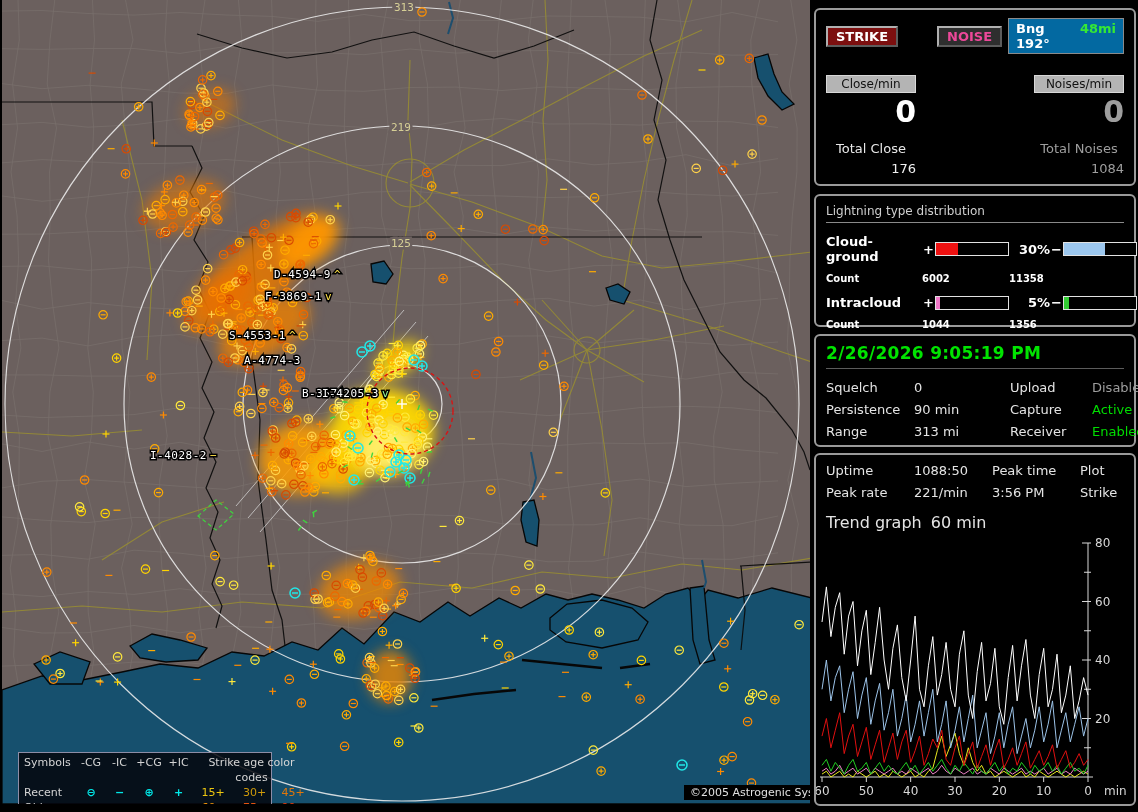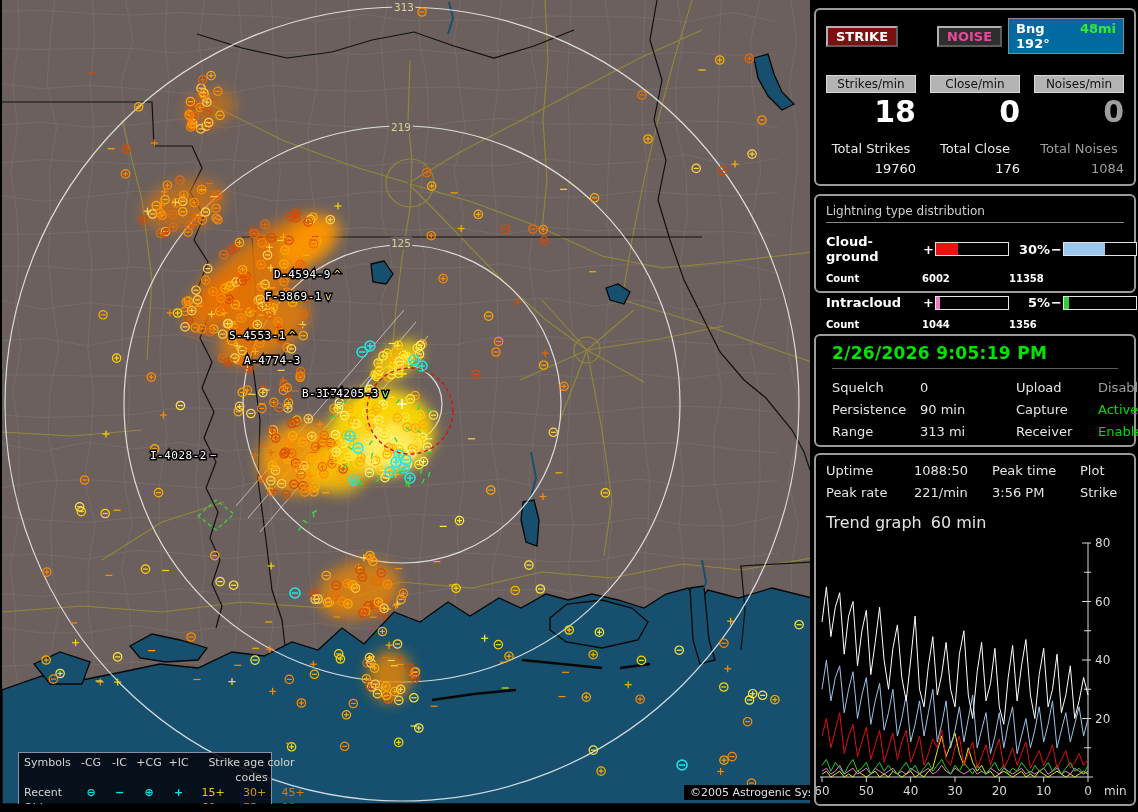--- a/index.html
+++ b/index.html
@@ -3,22 +3,22 @@
 <meta charset="utf-8">
 <style>
   html,body{margin:0;padding:0;background:#000;}
   body{width:1138px;height:812px;position:relative;overflow:hidden;
        font-family:"DejaVu Sans","Liberation Sans",sans-serif;color:#e4e4e4;}
   .map{position:absolute;left:2px;top:0;width:808px;height:804px;background:#6b605e;overflow:hidden;}
   .map svg{position:absolute;left:0;top:0;}
   .panel{position:absolute;left:814px;width:322px;background:#000;border:2px solid #9a9a9a;
          border-radius:6px;box-sizing:border-box;}
   #box1{top:8px;height:178px;padding:8px 10px;}
-  #box2{top:194px;height:99px;padding:8px 10px;}
-  #box3{top:334px;height:113px;padding:7px 16px;}
+  #box2{top:194px;height:133px;padding:8px 10px;}
+  #box3{top:334px;height:113px;padding:7px 10px;}
   #box4{top:453px;height:353px;padding:8px 10px;position:absolute;}
   
   .btnrow{display:flex;gap:6px;align-items:center;}
   .btn{font-weight:bold;font-size:13px;padding:1px 8px;border:2px outset #b0b0b0;cursor:pointer;
        font-family:"DejaVu Sans",sans-serif;}
   .btn.strike{background:#7c0f0f;color:#fff;}
   .btn.noise{background:#2e2e2e;color:#ec4899;margin-left:33px;}
   .bng{margin-left:auto;background:#0369a1;border:1px solid #8a8a8a;padding:2px 7px;width:116px;
        display:flex;justify-content:space-between;font-weight:bold;font-size:13px;color:#fff;}
   .bng .mi{color:#35e835;}
@@ -3035,26 +3035,20 @@
   <div class="btnrow">
     <button class="btn strike">STRIKE</button>
     <button class="btn noise">NOISE</button>
     <div class="bng">
       <span>Bng 192°</span>
       <span class="mi">48mi</span>
     </div>
   </div>
   <div class="ratecols" id="ratecols">
       <div class="rcol">
-        <div class="badge">Strikes/min</div>
-        <div class="bignum">18</div>
-        <div class="tlabel">Total Strikes</div>
-        <div class="tval">19760</div>
-      </div>
-      <div class="rcol">
         <div class="badge">Close/min</div>
         <div class="bignum">0</div>
         <div class="tlabel">Total Close</div>
         <div class="tval">176</div>
       </div>
       <div class="rcol dim">
         <div class="badge">Noises/min</div>
         <div class="bignum">0</div>
         <div class="tlabel">Total Noises</div>
         <div class="tval">1084</div>

